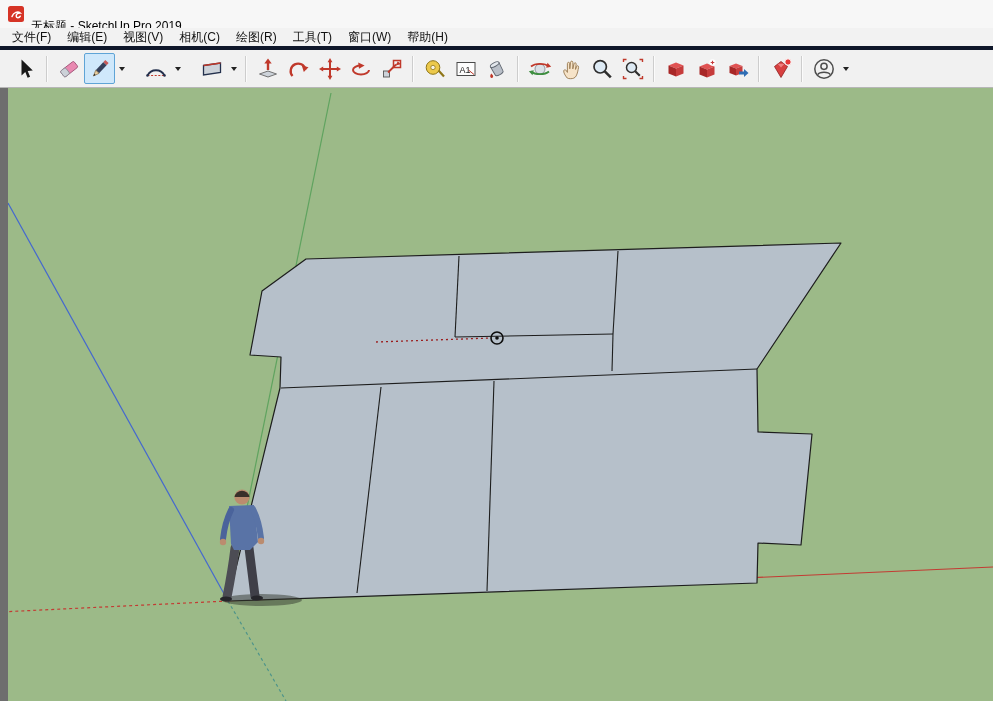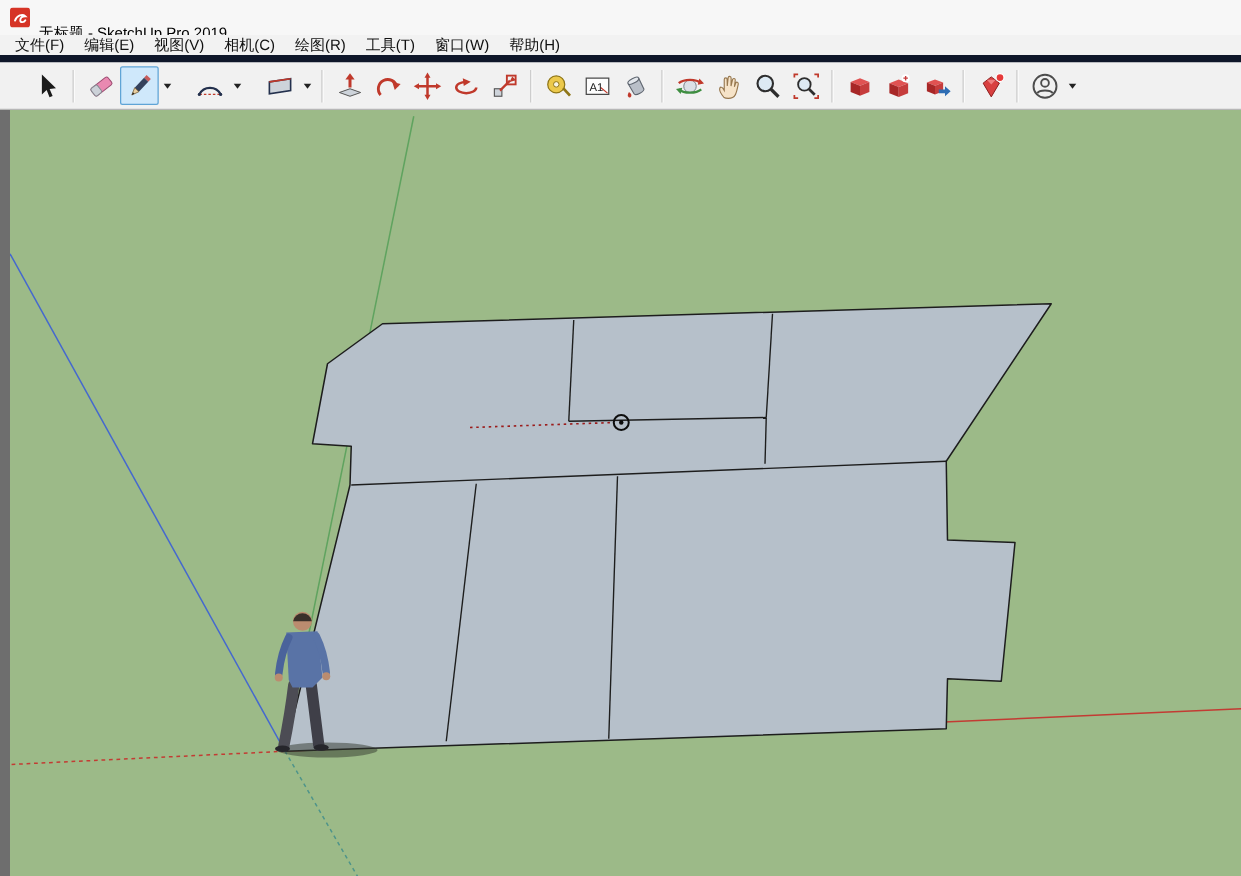--- a/index.html
+++ b/index.html
@@ -14,27 +14,27 @@
   .titlebar {
     position: absolute; left:0; top:0; width:993px; height:28px;
     background:#f7f7f7; display:flex; align-items:center; padding-left:8px;
   }
   .app-icon { width:16px; height:16px; display:block; margin-right:7px; }
   .title-text { font-size:12px; color:#000;margin-top:24px; }
   
   .menubar {
     position:absolute; left:0; top:28px; width:993px; height:22px;
     background:#f2f2f2; display:flex; align-items:center; padding-left:4px;
-    border-bottom:6px solid #0f172a;
+    border-bottom:4px solid #0f172a;
   }
   .menu-item { font-size:12px; color:#111; padding:3px 8px; }
   
   .toolbar {
     position:absolute; left:0; top:50px; width:993px; height:38px;
-    background:#f1f1f1; display:flex; align-items:center; padding-left:22px;
+    background:#f1f1f1; display:flex; align-items:center; padding-left:10px;
     border-bottom:1px solid #b7b7b7;
   }
   .tbtn {
     width:31px; height:31px; border:1px solid transparent; background:transparent;
     display:flex; align-items:center; justify-content:center; border-radius:2px;
     padding:0; flex:0 0 auto;
   }
   .tbtn.selected { background:#cfe8fb; border-color:#5fa4d6; }
   .icn { width:24px; height:24px; display:block; }
   .tcaret {

